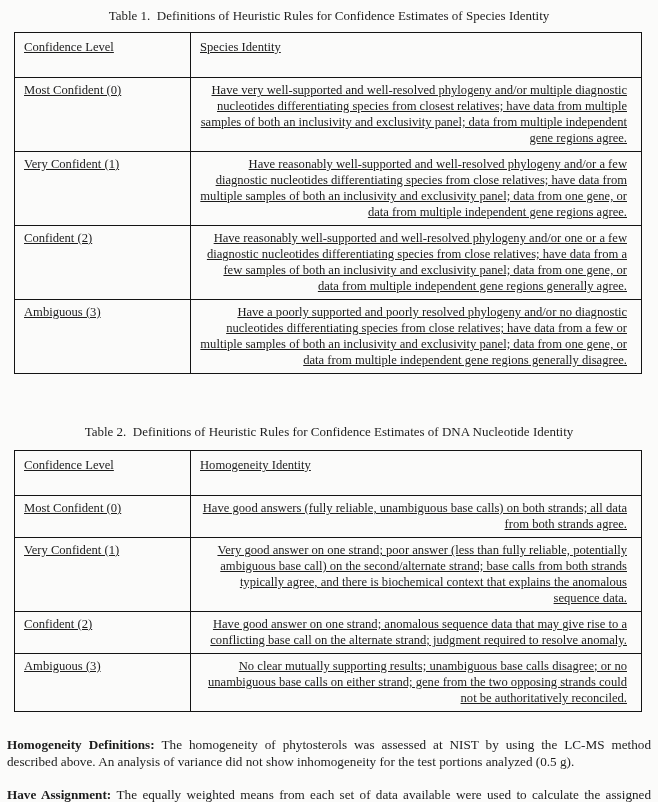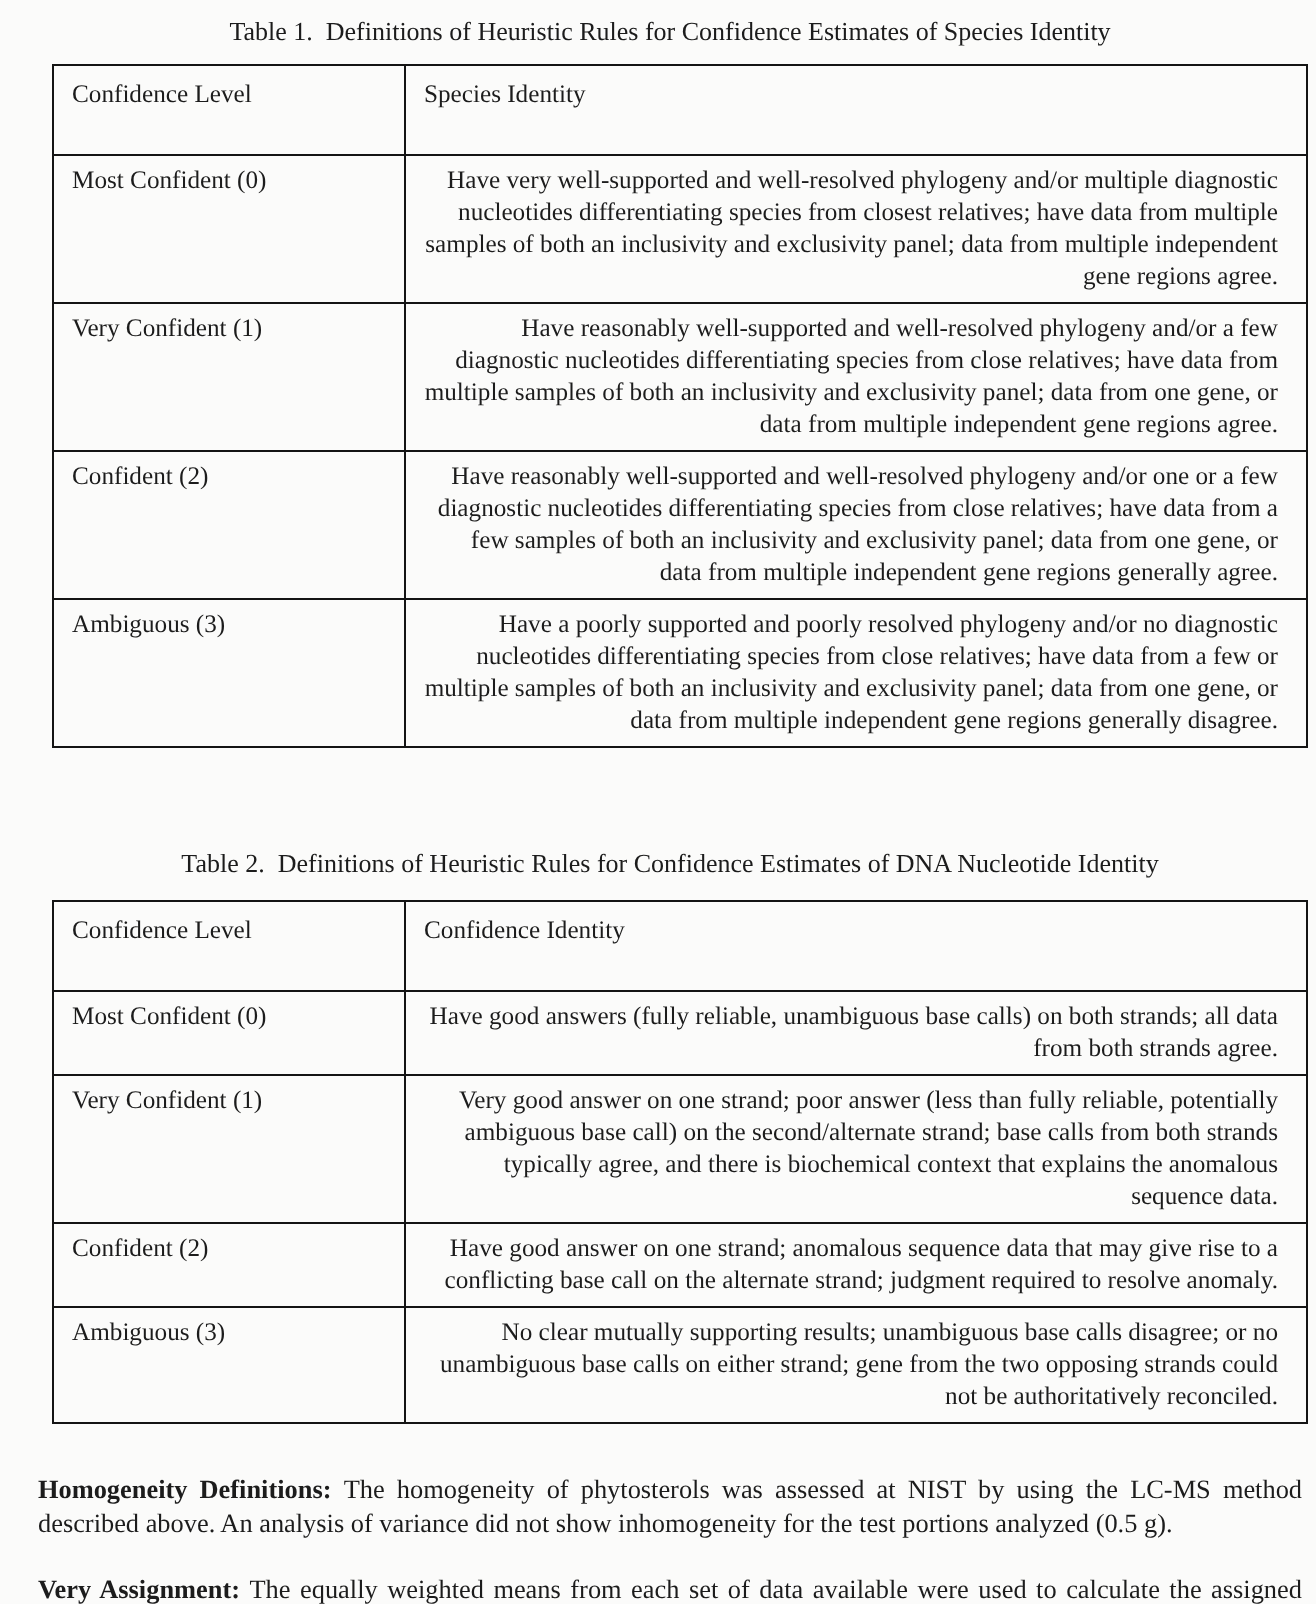--- a/index.html
+++ b/index.html
@@ -11,35 +11,35 @@
     height: 802px;
     font-family: "Liberation Serif", "DejaVu Serif", serif;
     color: #1c1c1c;
     overflow: hidden;
     position: relative;
   }
   .page {
     width: 658px;
     height: 793px;
     padding-top: 8px;
-    padding-left: 12px;
   }
   .tbl-title {
     text-align: center;
     font-size: 13px;
     line-height: 15px;
     white-space: pre-wrap;
   }
   .tbl-title.first { margin-bottom: 9px; }
   .tbl-title.second { margin-top: 50px; margin-bottom: 11px; }
   table.rules {
     border-collapse: collapse;
     width: 627px;
     margin-left: 14px;
     table-layout: fixed;
+    text-decoration: underline;
   }
   table.rules td {
     border: 1.5px solid #141414;
     vertical-align: top;
     font-size: 12.6px;
     line-height: 16px;
     padding: 4px 9px 5px 9px;
   }
   table.rules col.c-level { width: 176px; }
   table.rules col.c-def  { width: 451px; }
@@ -99,21 +99,21 @@
   <div class="tbl-title second">Table 2.  Definitions of Heuristic Rules for Confidence Estimates of DNA Nucleotide Identity</div>
 
   <table class="rules">
     <colgroup>
         <col class="c-level">
         <col class="c-def">
       </colgroup>
     <tbody>
         <tr class="hdr">
       <td>Confidence Level</td>
-      <td>Confidence Identity</td>
+      <td>Homogeneity Identity</td>
     </tr>
     <tr class="body-row">
       <td class="lvl">Most Confident (0)</td>
       <td class="def">Have good answers (fully reliable, unambiguous base calls) on both strands; all data from both strands agree.</td>
     </tr>
     <tr class="body-row">
       <td class="lvl">Very Confident (1)</td>
       <td class="def">Very good answer on one strand; poor answer (less than fully reliable, potentially ambiguous base call) on the second/alternate strand; base calls from both strands typically agree, and there is biochemical context that explains the anomalous sequence data.</td>
     </tr>
     <tr class="body-row">
@@ -125,17 +125,17 @@
       <td class="def">No clear mutually supporting results; unambiguous base calls disagree; or no unambiguous base calls on either strand; gene from the two opposing strands could not be authoritatively reconciled.</td>
     </tr>
   </tbody>
     </table>
 
   <div class="paras">
     <div class="para">
       <span class="lbl">Homogeneity Definitions:</span><span>The homogeneity of phytosterols was assessed at NIST by using the LC-MS method described above.  An analysis of variance did not show inhomogeneity for the test portions analyzed (0.5 g).</span>
     </div>
     <div class="para">
-      <span class="lbl">Very Assignment:</span><span>The equally weighted means from each set of data available were used to calculate the assigned values.</span>
+      <span class="lbl">Have Assignment:</span><span>The equally weighted means from each set of data available were used to calculate the assigned values.</span>
     </div>
   </div>
 
 </div>
 
 </body></html>

